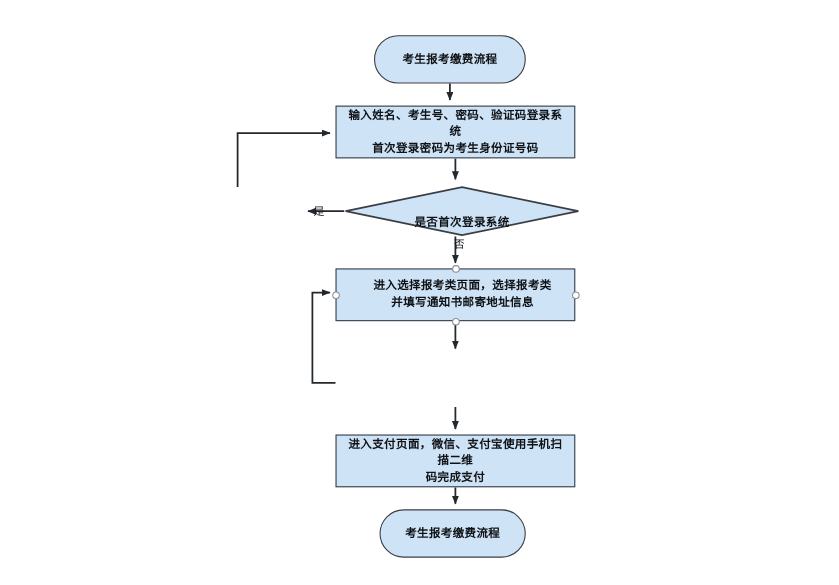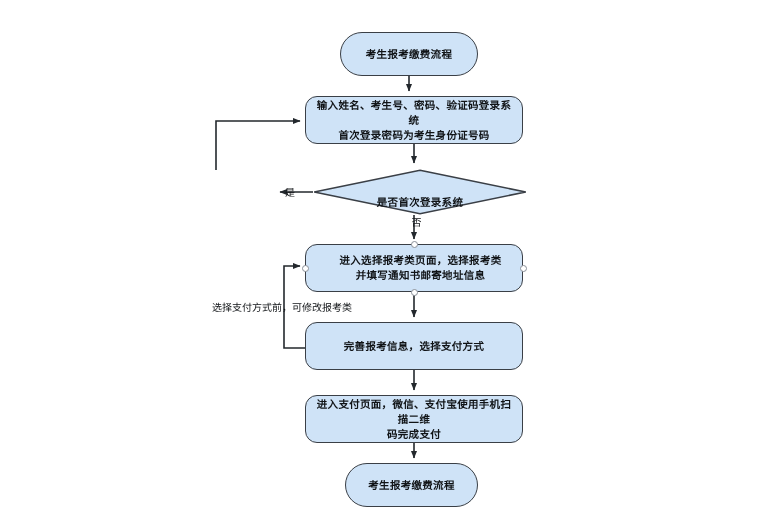--- a/index.html
+++ b/index.html
@@ -42,21 +42,21 @@
   }
   .node .label {
     padding: 0 8px;
     white-space: pre-line;
     font-weight: bold;
   }
   .node.terminal {
     border-radius: 24px;
   }
   .node.process {
-    border-radius: 12px;
+    border-radius: 0;
   }
   .node.decision {
     background: transparent;
     border: none;
   }
   .node.decision .diamond-svg {
     position: absolute;
     left: 0;
     top: 0;
   }
@@ -145,32 +145,28 @@
 
   <div class="node process" style="left:305px; top:244px; width:218px; height:48px;padding-left:13px;">
     <span class="label">进入选择报考类页面，选择报考类
 并填写通知书邮寄地址信息</span>
   </div>
   <div class="handle" style="left:414px; top:244px;"></div>
   <div class="handle" style="left:305px; top:268px;"></div>
   <div class="handle" style="left:523px; top:268px;"></div>
   <div class="handle" style="left:414px; top:292px;"></div>
 
-  <div class="node process" style="left:305px; top:322px; width:218px; height:48px;">
-    <span class="label">完善报考信息，选择支付方式</span>
-  </div>
 
   <div class="node process" style="left:305px; top:395px; width:218px; height:48px;">
     <span class="label">进入支付页面，微信、支付宝使用手机扫描二维
 码完成支付</span>
   </div>
 
   <div class="node terminal" style="left:345px; top:463px; width:133px; height:44px;">
     <span class="label">考生报考缴费流程</span>
   </div>
 
   <div class="edge-label" style="left:285px; top:186px;">是</div>
 
   <div class="edge-label vertical" style="left:409px; top:217px;">否</div>
 
-  <div class="edge-label" style="left:212px; top:301px;">选择支付方式前，可修改报考类</div>
 
 </div>
 
 </body></html>

